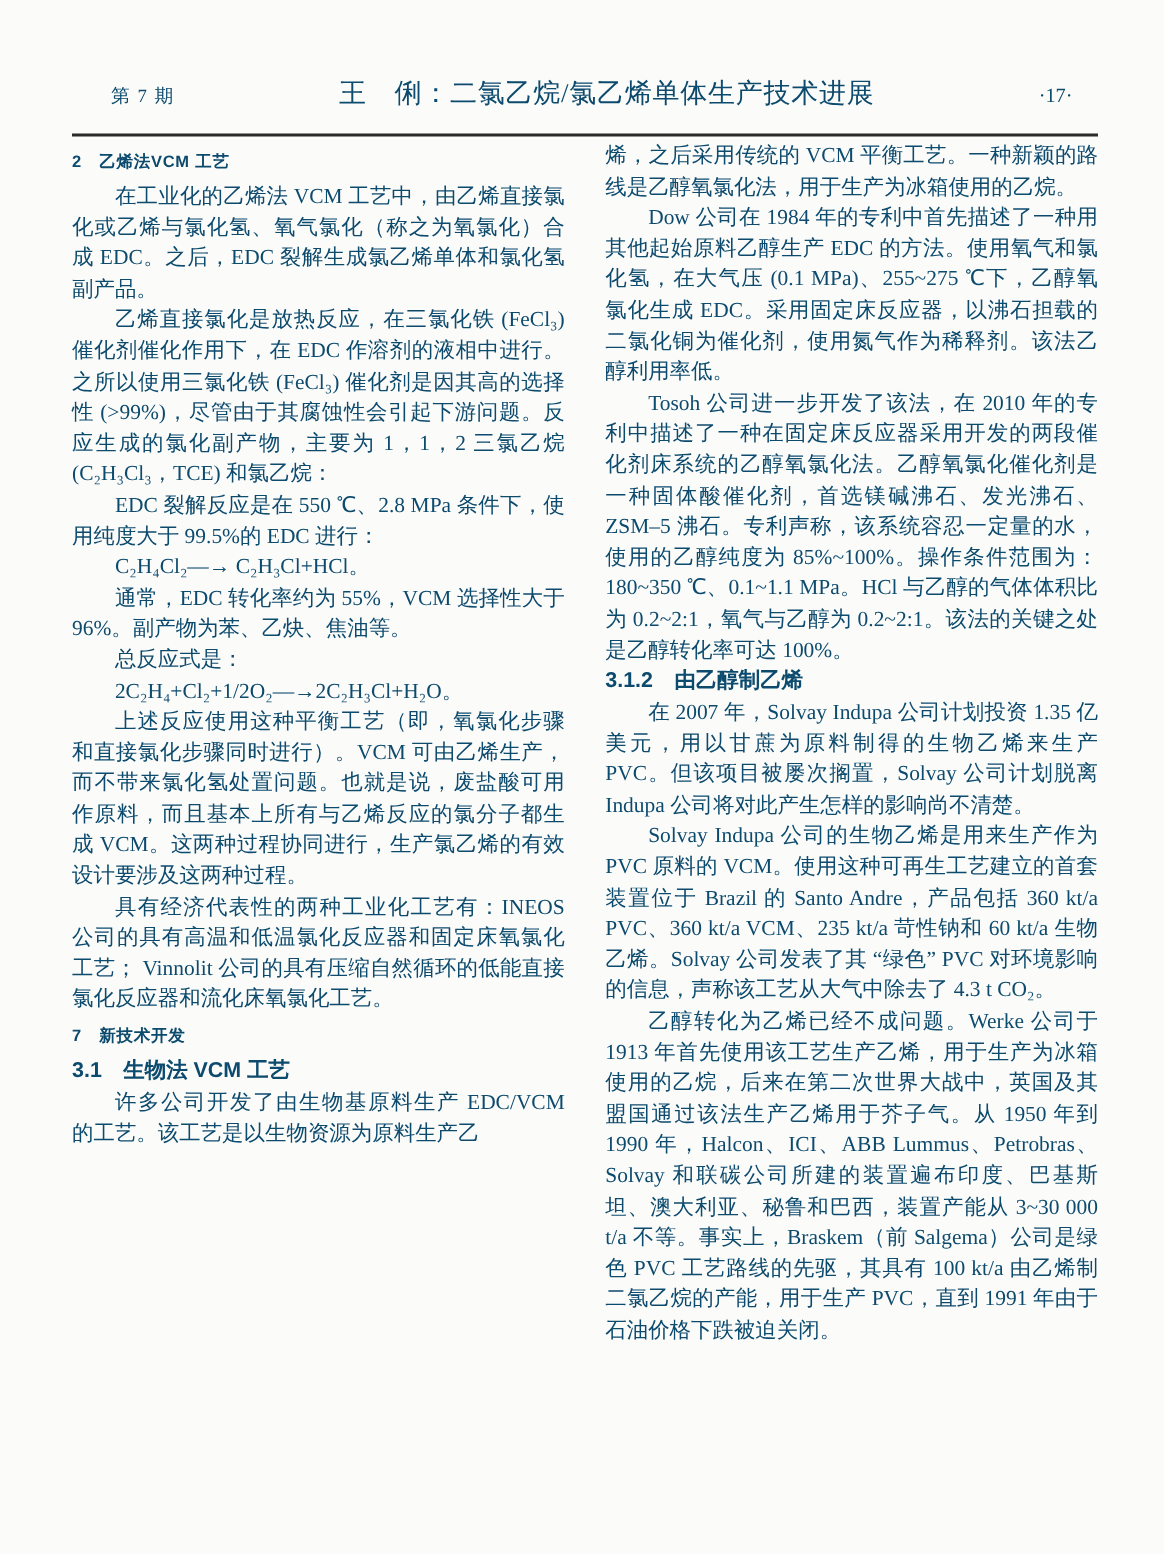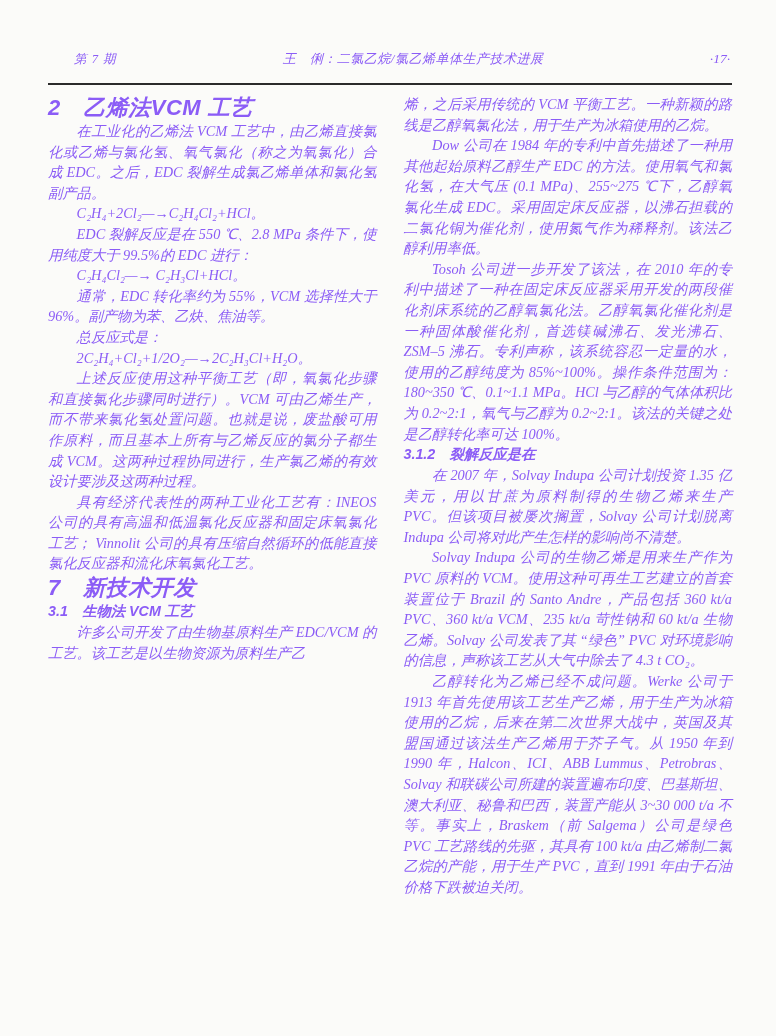--- a/index.html
+++ b/index.html
@@ -5,54 +5,53 @@
   html,body { margin:0; padding:0; }
   body {
     width:776px; height:1036px;
     background:#e8e8e6;
     font-family:"Liberation Serif", serif;
   }
   .page {
     position:relative;
     width:776px; height:1036px;
     background:#fbfbf9;
-    color:#8b5cf6;
+    color:#0c4a6e;
     overflow:hidden;
-    font-style:italic;
   }
   .header {
     position:absolute;
     top:50px; left:48px; width:684px;
     display:flex; align-items:baseline;
     font-size:12.5px;
     padding-bottom:15px;
     border-bottom:2px solid #2b2b2b;
   }
   .hdr-issue { margin-left:26px; letter-spacing:1px; }
-  .hdr-title { flex:1; text-align:center; font-size:13px; letter-spacing:0.5px; }
-  .hdr-page  { margin-right:2px; font-size:13.5px; }
+  .hdr-title { flex:1; text-align:center; font-size:18px; letter-spacing:0.5px; }
+  .hdr-page  { margin-right:17px; font-size:13.5px; }
   .columns {
     position:absolute;
     top:94px; left:48px; width:684px;
     display:flex; gap:27px;
   }
   .col {
     width:328.5px;
     font-size:14.3px;
     line-height:20.6px;
     text-align:justify;
     word-break:break-word;
   }
   .blk { margin:0; }
   .blk.p  { text-indent:2em; }
   .blk.pc { text-indent:0; }
   .blk.eq { padding-left:2em; text-align:left; }
   .blk.h1 {
     font-family:"Liberation Sans", sans-serif;
-    font-weight:700; font-size:22px;
+    font-weight:700; font-size:11px;
     line-height:24px; padding:2px 0 1px 0;
     text-align:left; letter-spacing:0.5px;
   }
   .blk.h2 {
     font-family:"Liberation Sans", sans-serif;
     font-weight:700; font-size:14.3px;
     line-height:21px; text-align:left;
   }
 </style>
 </head>
@@ -63,36 +62,36 @@
   <div class="header">
     <span class="hdr-issue">第 7 期</span>
     <span class="hdr-title">王　俐：二氯乙烷/氯乙烯单体生产技术进展</span>
     <span class="hdr-page">·17·</span>
   </div>
 
   <div class="columns">
     <div class="col">
         <div class="blk h1">2　乙烯法VCM 工艺</div>
         <div class="blk p">在工业化的乙烯法 VCM 工艺中，由乙烯直接氯化或乙烯与氯化氢、氧气氯化（称之为氧氯化）合成 EDC。之后，EDC 裂解生成氯乙烯单体和氯化氢副产品。</div>
-        <div class="blk eq">C₂H₄+2Cl₂—→C₂H₄Cl₂+HCl。</div>
+        <div class="blk p">乙烯直接氯化是放热反应，在三氯化铁 (FeCl₃) 催化剂催化作用下，在 EDC 作溶剂的液相中进行。之所以使用三氯化铁 (FeCl₃) 催化剂是因其高的选择性 (&gt;99%)，尽管由于其腐蚀性会引起下游问题。反应生成的氯化副产物，主要为 1，1，2 三氯乙烷 (C₂H₃Cl₃，TCE) 和氯乙烷：</div>
         <div class="blk p">EDC 裂解反应是在 550 ℃、2.8 MPa 条件下，使用纯度大于 99.5%的 EDC 进行：</div>
         <div class="blk eq">C₂H₄Cl₂—→ C₂H₃Cl+HCl。</div>
         <div class="blk p">通常，EDC 转化率约为 55%，VCM 选择性大于 96%。副产物为苯、乙炔、焦油等。</div>
         <div class="blk p">总反应式是：</div>
         <div class="blk eq">2C₂H₄+Cl₂+1/2O₂—→2C₂H₃Cl+H₂O。</div>
         <div class="blk p">上述反应使用这种平衡工艺（即，氧氯化步骤和直接氯化步骤同时进行）。VCM 可由乙烯生产，而不带来氯化氢处置问题。也就是说，废盐酸可用作原料，而且基本上所有与乙烯反应的氯分子都生成 VCM。这两种过程协同进行，生产氯乙烯的有效设计要涉及这两种过程。</div>
         <div class="blk p">具有经济代表性的两种工业化工艺有：INEOS 公司的具有高温和低温氯化反应器和固定床氧氯化工艺； Vinnolit 公司的具有压缩自然循环的低能直接氯化反应器和流化床氧氯化工艺。</div>
         <div class="blk h1">7　新技术开发</div>
         <div class="blk h2">3.1　生物法 VCM 工艺</div>
         <div class="blk p">许多公司开发了由生物基原料生产 EDC/VCM 的工艺。该工艺是以生物资源为原料生产乙</div>
       </div>
     <div class="col">
         <div class="blk pc">烯，之后采用传统的 VCM 平衡工艺。一种新颖的路线是乙醇氧氯化法，用于生产为冰箱使用的乙烷。</div>
         <div class="blk p">Dow 公司在 1984 年的专利中首先描述了一种用其他起始原料乙醇生产 EDC 的方法。使用氧气和氯化氢，在大气压 (0.1 MPa)、255~275 ℃下，乙醇氧氯化生成 EDC。采用固定床反应器，以沸石担载的二氯化铜为催化剂，使用氮气作为稀释剂。该法乙醇利用率低。</div>
         <div class="blk p">Tosoh 公司进一步开发了该法，在 2010 年的专利中描述了一种在固定床反应器采用开发的两段催化剂床系统的乙醇氧氯化法。乙醇氧氯化催化剂是一种固体酸催化剂，首选镁碱沸石、发光沸石、ZSM–5 沸石。专利声称，该系统容忍一定量的水，使用的乙醇纯度为 85%~100%。操作条件范围为：180~350 ℃、0.1~1.1 MPa。HCl 与乙醇的气体体积比为 0.2~2:1，氧气与乙醇为 0.2~2:1。该法的关键之处是乙醇转化率可达 100%。</div>
-        <div class="blk h2">3.1.2　裂解反应是在</div>
+        <div class="blk h2">3.1.2　由乙醇制乙烯</div>
         <div class="blk p">在 2007 年，Solvay Indupa 公司计划投资 1.35 亿美元，用以甘蔗为原料制得的生物乙烯来生产 PVC。但该项目被屡次搁置，Solvay 公司计划脱离 Indupa 公司将对此产生怎样的影响尚不清楚。</div>
         <div class="blk p">Solvay Indupa 公司的生物乙烯是用来生产作为 PVC 原料的 VCM。使用这种可再生工艺建立的首套装置位于 Brazil 的 Santo Andre，产品包括 360 kt/a PVC、360 kt/a VCM、235 kt/a 苛性钠和 60 kt/a 生物乙烯。Solvay 公司发表了其 “绿色” PVC 对环境影响的信息，声称该工艺从大气中除去了 4.3 t CO₂。</div>
         <div class="blk p">乙醇转化为乙烯已经不成问题。Werke 公司于 1913 年首先使用该工艺生产乙烯，用于生产为冰箱使用的乙烷，后来在第二次世界大战中，英国及其盟国通过该法生产乙烯用于芥子气。从 1950 年到 1990 年，Halcon、ICI、ABB Lummus、Petrobras、Solvay 和联碳公司所建的装置遍布印度、巴基斯坦、澳大利亚、秘鲁和巴西，装置产能从 3~30 000 t/a 不等。事实上，Braskem（前 Salgema）公司是绿色 PVC 工艺路线的先驱，其具有 100 kt/a 由乙烯制二氯乙烷的产能，用于生产 PVC，直到 1991 年由于石油价格下跌被迫关闭。</div>
       </div>
   </div>
 
 </div>
 
 </body></html>

